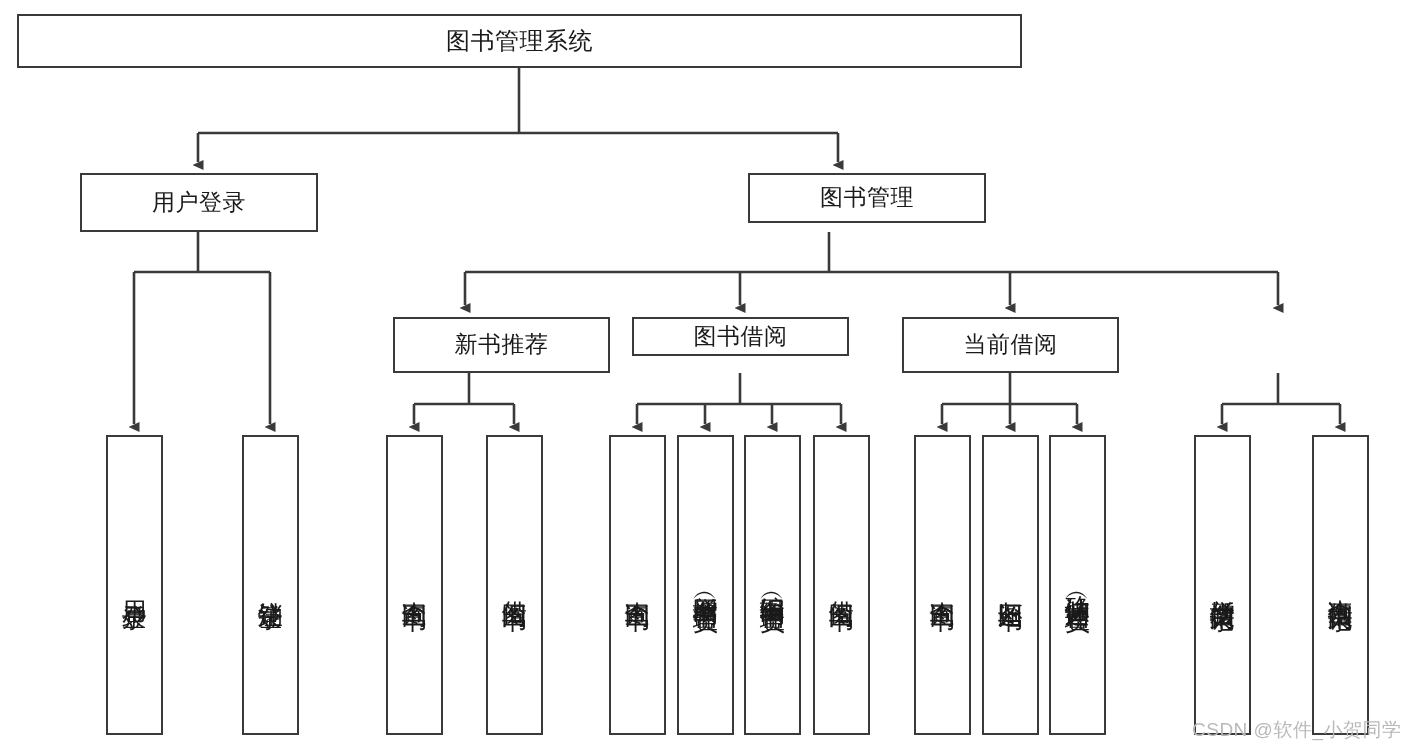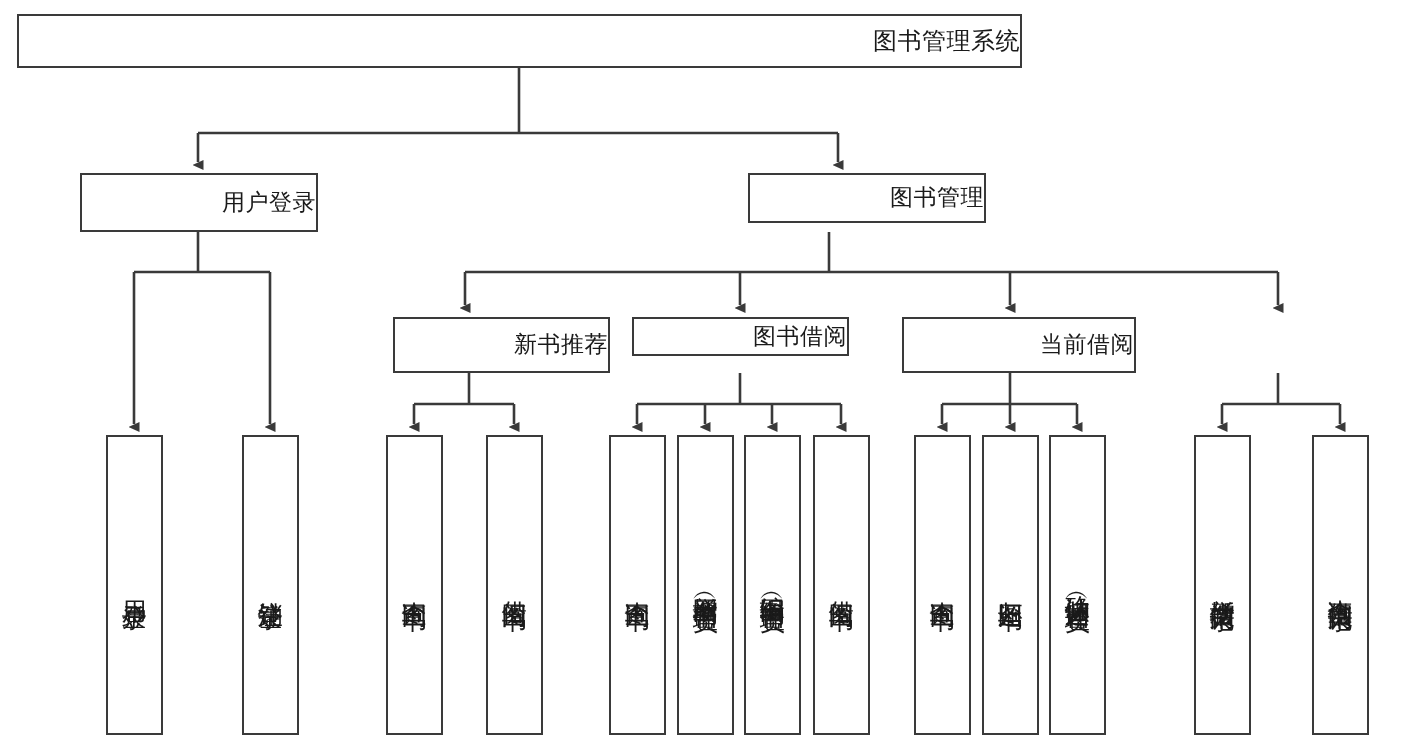--- a/index.html
+++ b/index.html
@@ -26,21 +26,21 @@
     height: 747px;
     pointer-events: none;
   }
   .node {
     position: absolute;
     box-sizing: border-box;
     background: #ffffff;
     border: 2.5px solid #3a3a3a;
     display: flex;
     align-items: center;
-    justify-content: flex-end;
+    justify-content: center;
     color: #1a1a1a;
   }
   .node .lbl {
     display: block;
     text-align: center;
     line-height: 1.18;
     letter-spacing: 0.5px;
   }
   
   .node.horiz .lbl {
@@ -140,21 +140,21 @@
   </div>
 
   <div class="node horiz" style="left:374px; top:317px; width:217px; height:56px;margin-left:19px;">
     <span class="lbl">新书推荐</span>
   </div>
 
   <div class="node horiz" style="left:632px; top:317px; width:217px; height:39px;">
     <span class="lbl">图书借阅</span>
   </div>
 
-  <div class="node horiz" style="left:902px; top:317px; width:234px; height:56px;">
+  <div class="node horiz" style="left:902px; top:317px; width:217px; height:56px;">
     <span class="lbl">当前借阅</span>
   </div>
 
 
   <div class="node vert" style="left:106px; top:435px; width:57px; height:300px;">
     <span class="lbl">用户登录</span>
   </div>
 
   <div class="node vert" style="left:242px; top:435px; width:57px; height:300px;">
     <span class="lbl">注销登录</span>
@@ -197,14 +197,15 @@
   </div>
 
   <div class="node vert" style="left:1194px; top:435px; width:57px; height:300px;">
     <span class="lbl">新增借阅记录</span>
   </div>
 
   <div class="node vert" style="left:1312px; top:435px; width:57px; height:300px;">
     <span class="lbl">查询借阅记录</span>
   </div>
 
+  <div class="watermark" style="left:1192px; top:717px;">CSDN @软件_小贺同学</div>
 
 </div>
 
 </body></html>

